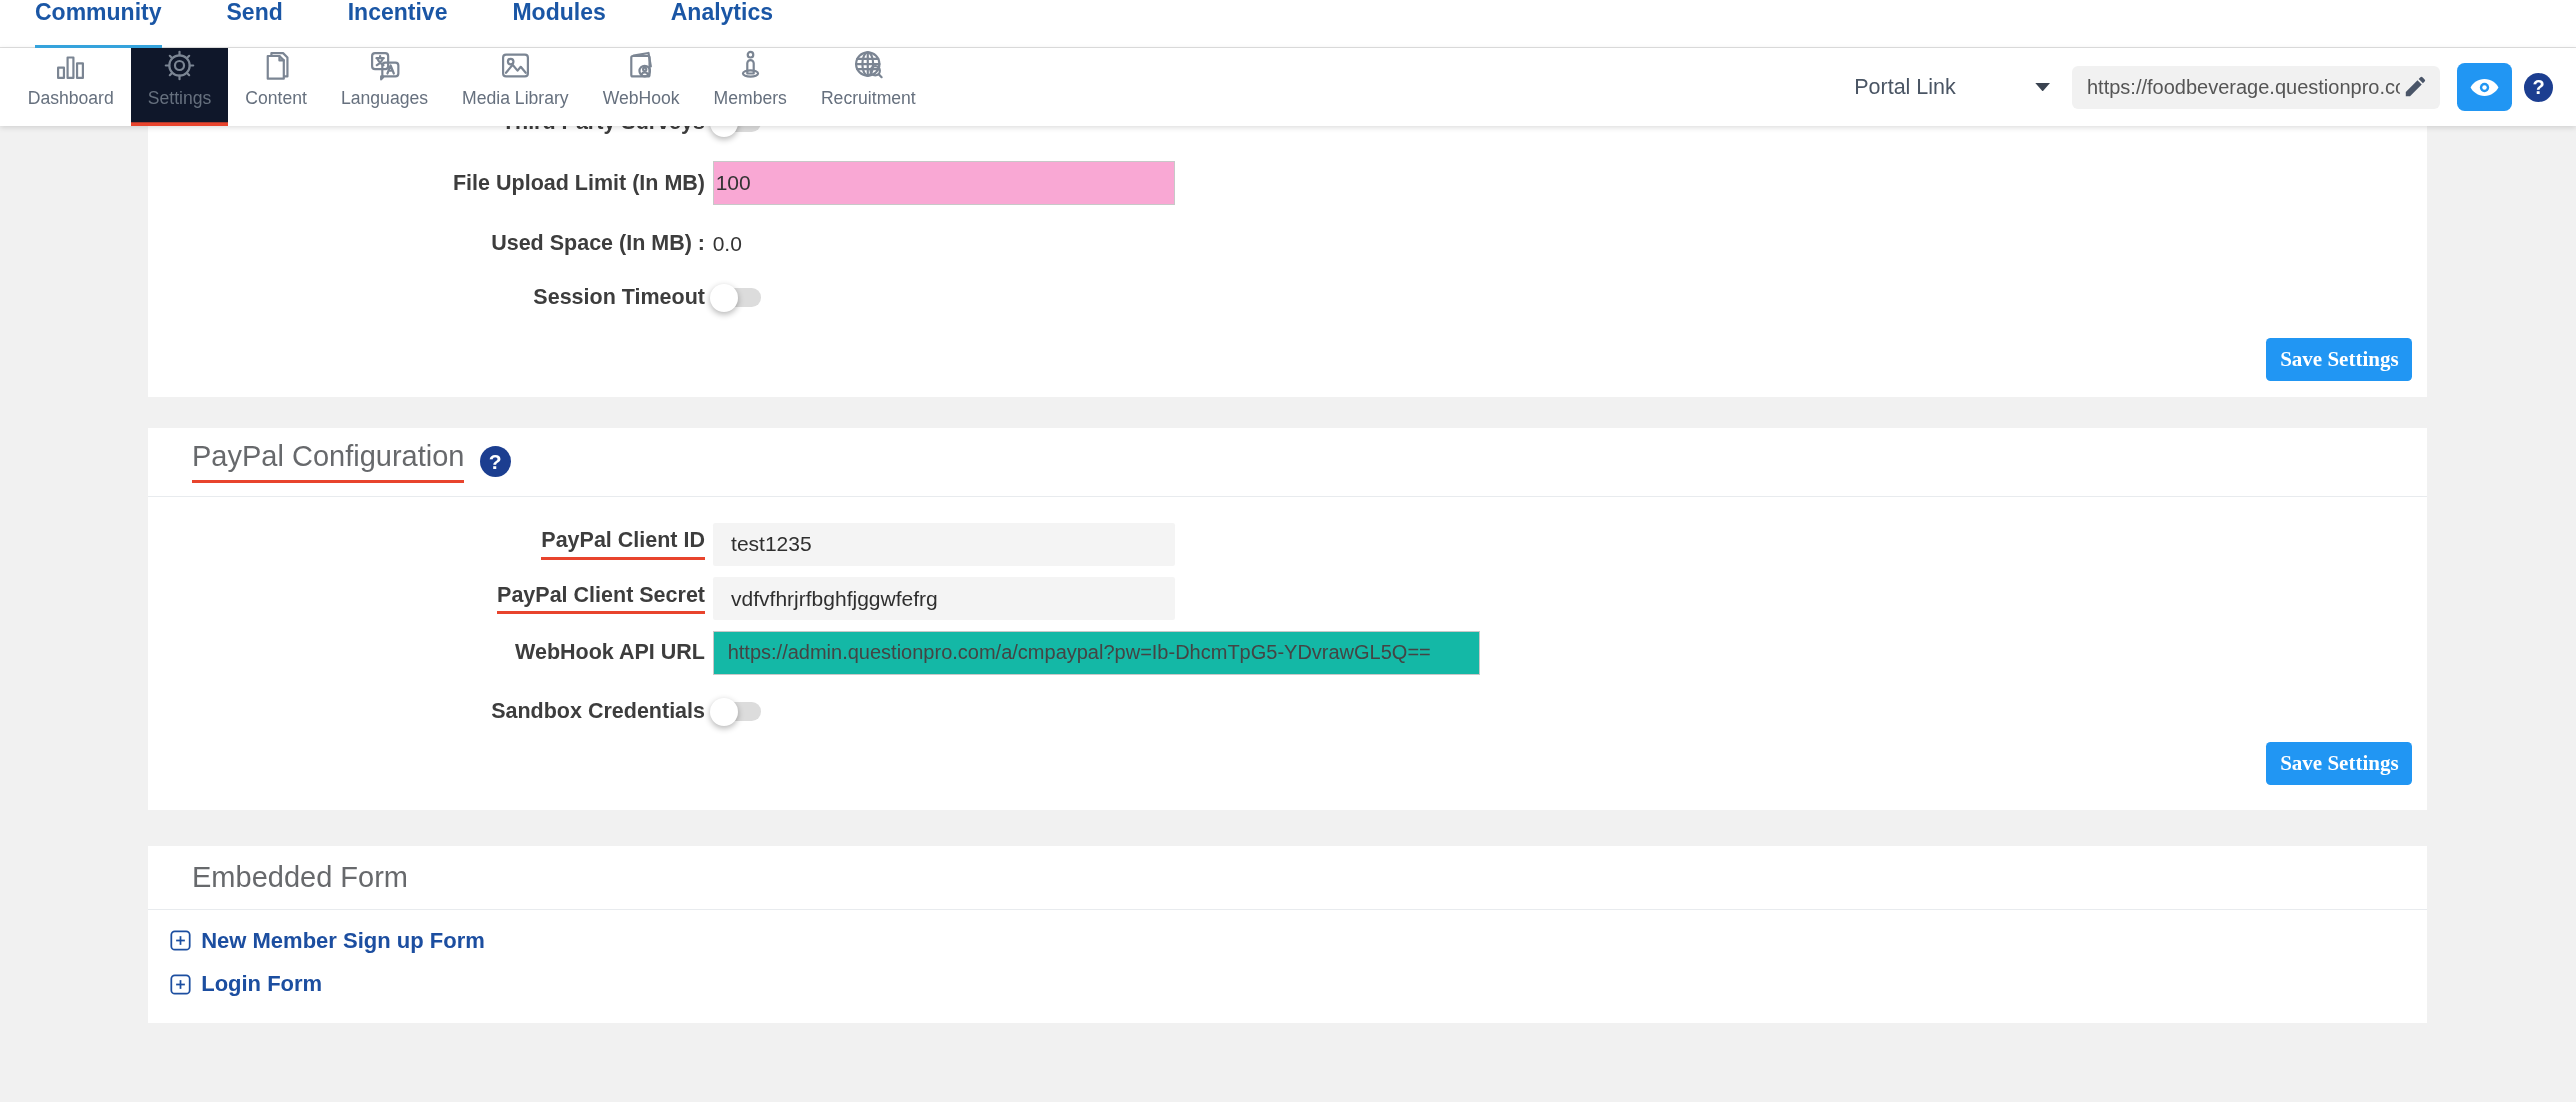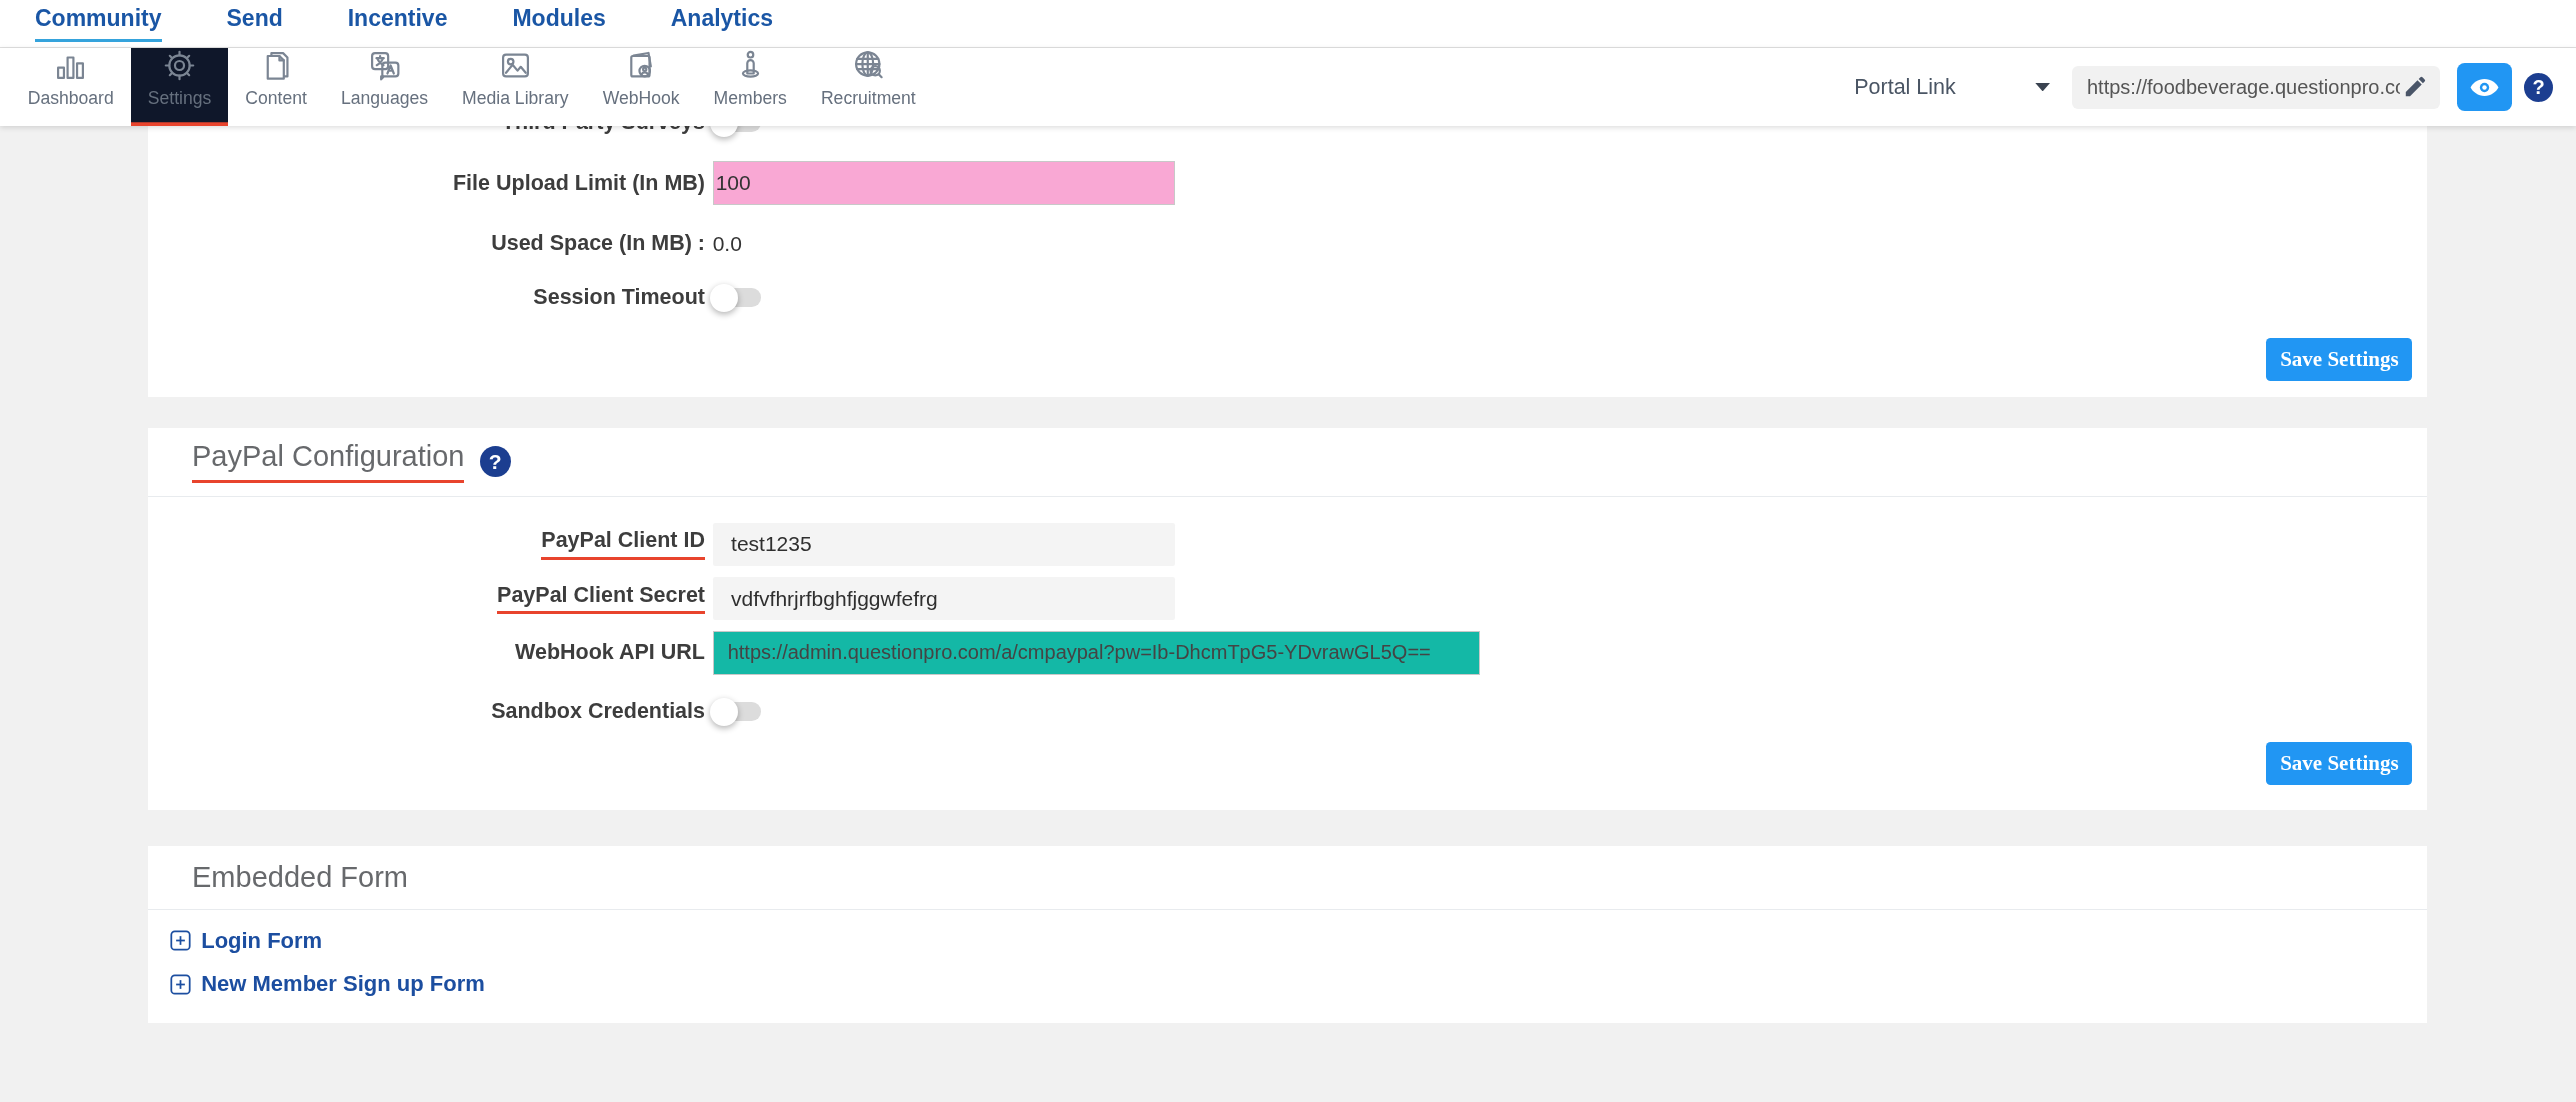--- a/index.html
+++ b/index.html
@@ -4,21 +4,21 @@
 <style>
   * { margin:0; padding:0; box-sizing:border-box; }
   html,body { width:2576px; height:1102px; overflow:hidden;
     background:#f1f1f1; font-family:"Liberation Sans","DejaVu Sans",sans-serif; }
 
   
   header { position:relative; z-index:10; }
   .topnav { height:48px; background:#fff; border-bottom:0.8px solid #e0e0e0;
     display:flex; align-items:center; padding-left:35px; }
   .nav-item { font-size:23px; font-weight:bold; color:#1a56a5; text-decoration:none;
-    margin-right:65px; padding-bottom:7px; border-bottom:3.8px solid transparent; cursor:pointer; }
+    margin-right:65px; padding-bottom:19px; border-bottom:3.8px solid transparent; cursor:pointer; }
   .nav-item.active { border-bottom-color:#35a3dc; }
 
   .toolbar { height:78px; background:#fff; display:flex; align-items:stretch;
     box-shadow:0 2.3px 6.1px rgba(0,0,0,.16); }
   .tabs { display:flex; padding-left:10.7px; }
   .tab { padding:0 17px; min-width:77px; display:flex; flex-direction:column;
     align-items:center; gap:5.4px; cursor:pointer; }
   .tab.active { background:#0f172a; box-shadow:inset 0 -3.8px 0 #e8442d; }
   .tab-label { font-size:17.6px; color:#66707e; white-space:nowrap; }
   .tab svg { width:35px; height:35px; }
@@ -305,27 +305,27 @@
     <div class="card-title-row embedded">
       <span class="section-title">Embedded Form</span>
     </div>
     <div class="embed-items">
       <div class="embed-item">
         <svg width="21" height="21" viewBox="0 0 24 24">
           <rect x="1.5" y="1.5" width="21" height="21" rx="4" fill="none" stroke="#1c4ea0" stroke-width="2"></rect>
           <line x1="12" y1="7" x2="12" y2="17" stroke="#1c4ea0" stroke-width="2"></line>
           <line x1="7" y1="12" x2="17" y2="12" stroke="#1c4ea0" stroke-width="2"></line>
         </svg>
-        <span class="embed-item-label">Login Form</span>
+        <span class="embed-item-label">New Member Sign up Form</span>
       </div>
       <div class="embed-item">
         <svg width="21" height="21" viewBox="0 0 24 24">
           <rect x="1.5" y="1.5" width="21" height="21" rx="4" fill="none" stroke="#1c4ea0" stroke-width="2"></rect>
           <line x1="12" y1="7" x2="12" y2="17" stroke="#1c4ea0" stroke-width="2"></line>
           <line x1="7" y1="12" x2="17" y2="12" stroke="#1c4ea0" stroke-width="2"></line>
         </svg>
-        <span class="embed-item-label">New Member Sign up Form</span>
+        <span class="embed-item-label">Login Form</span>
       </div>
     </div>
   </section>
 
 </main>
 
 
 </body></html>

